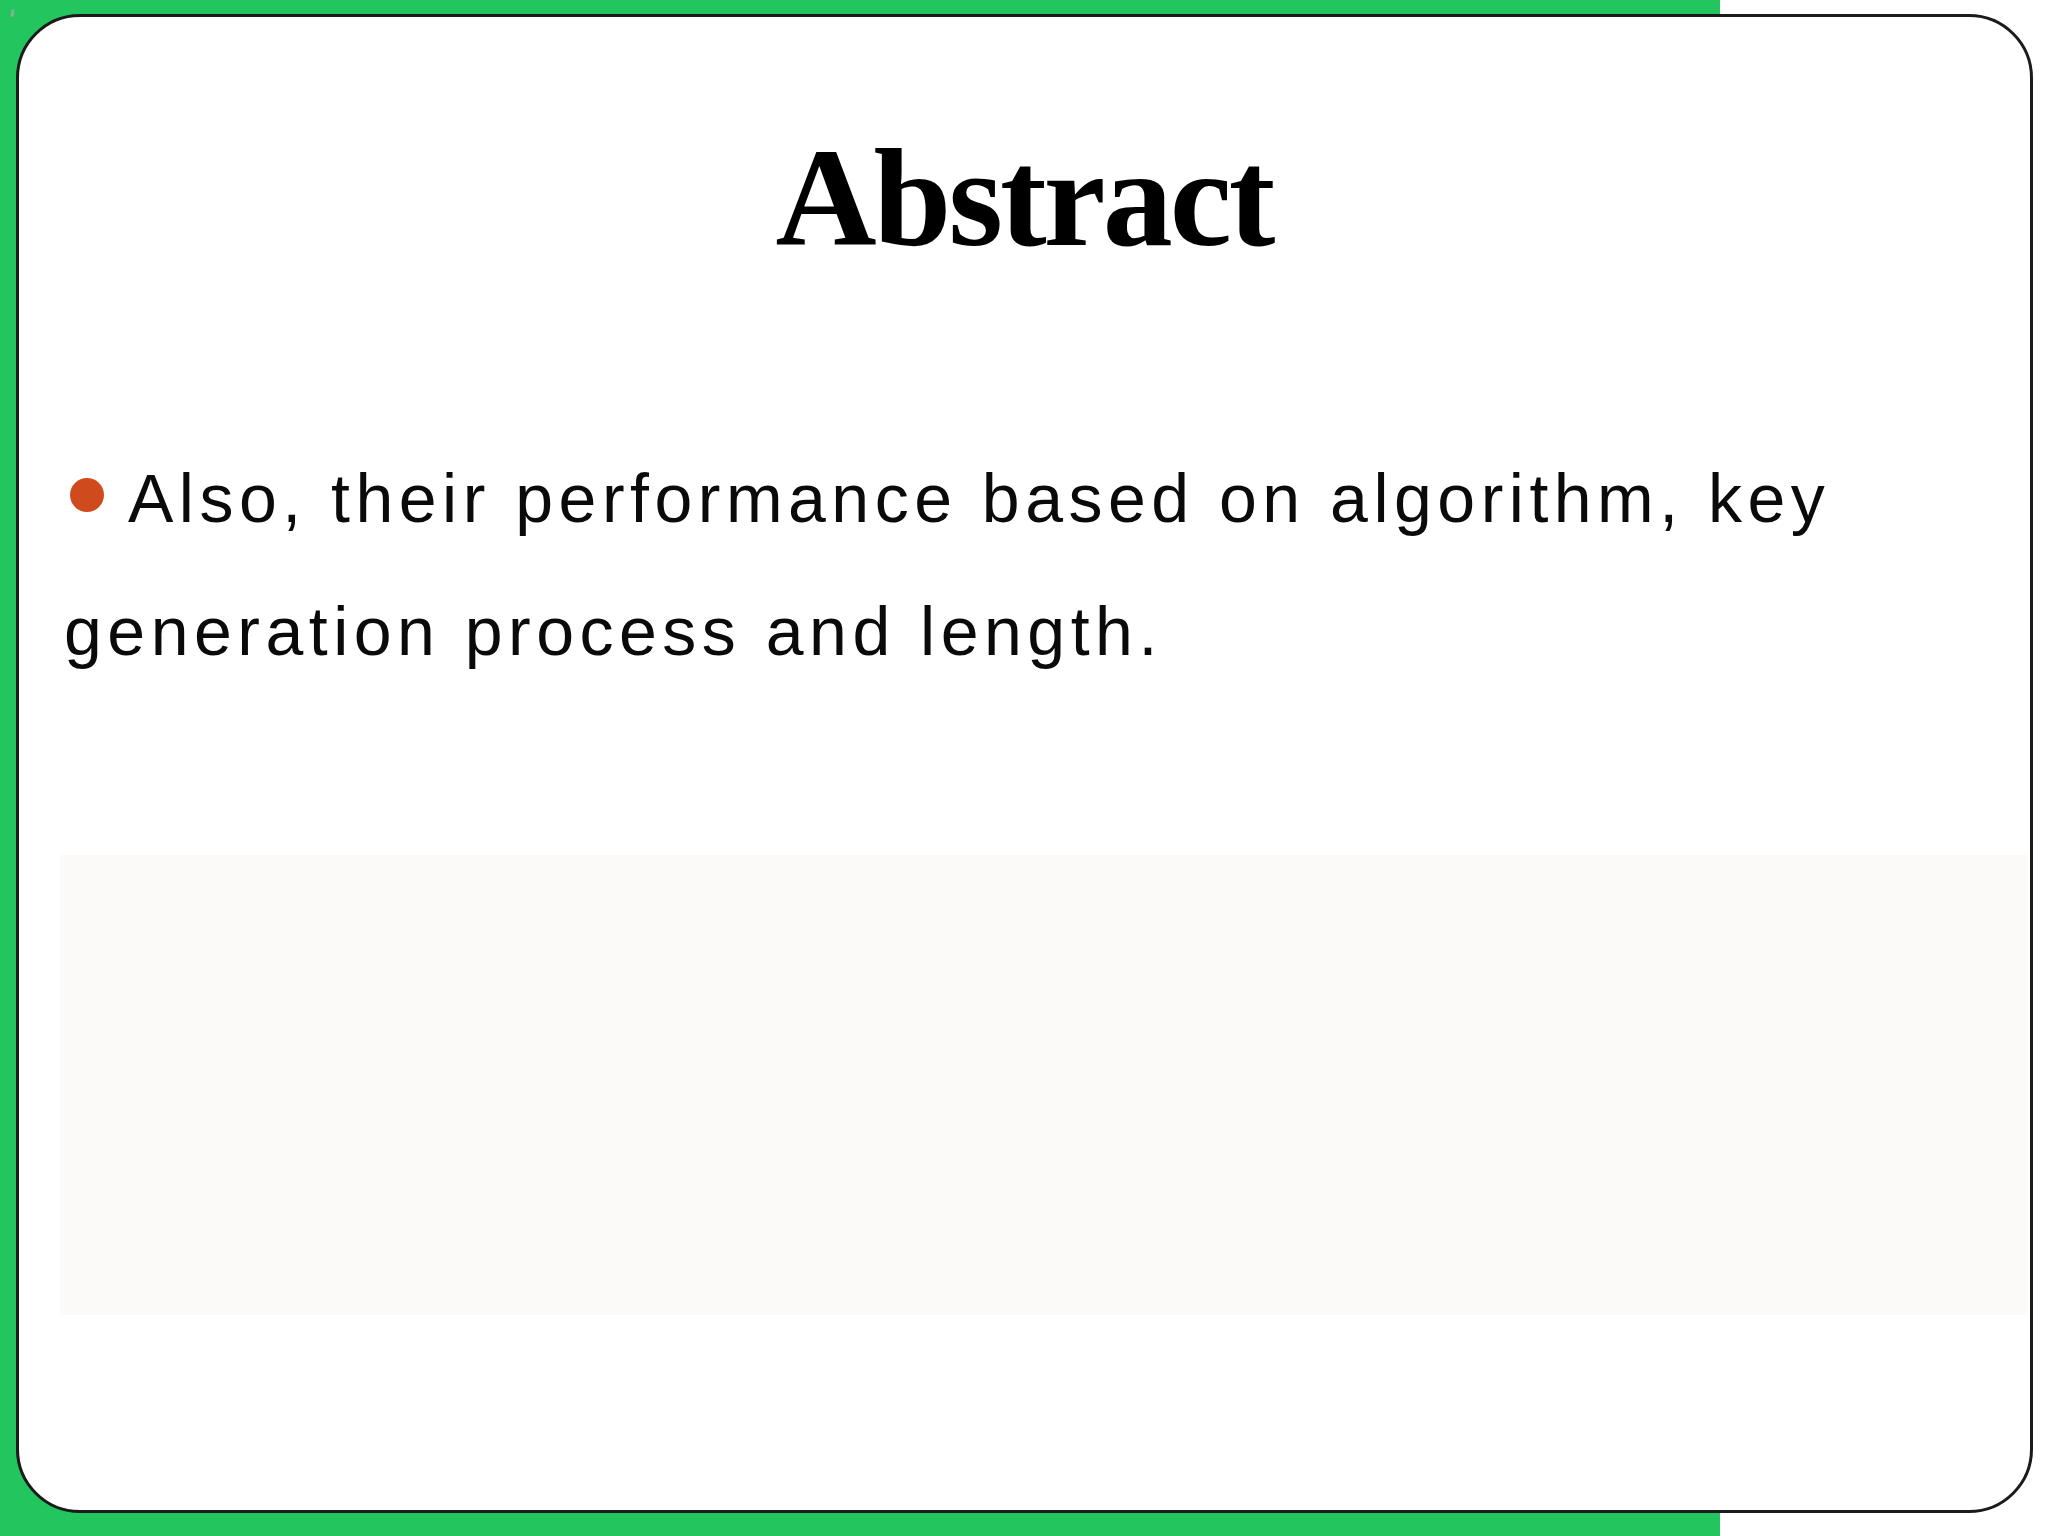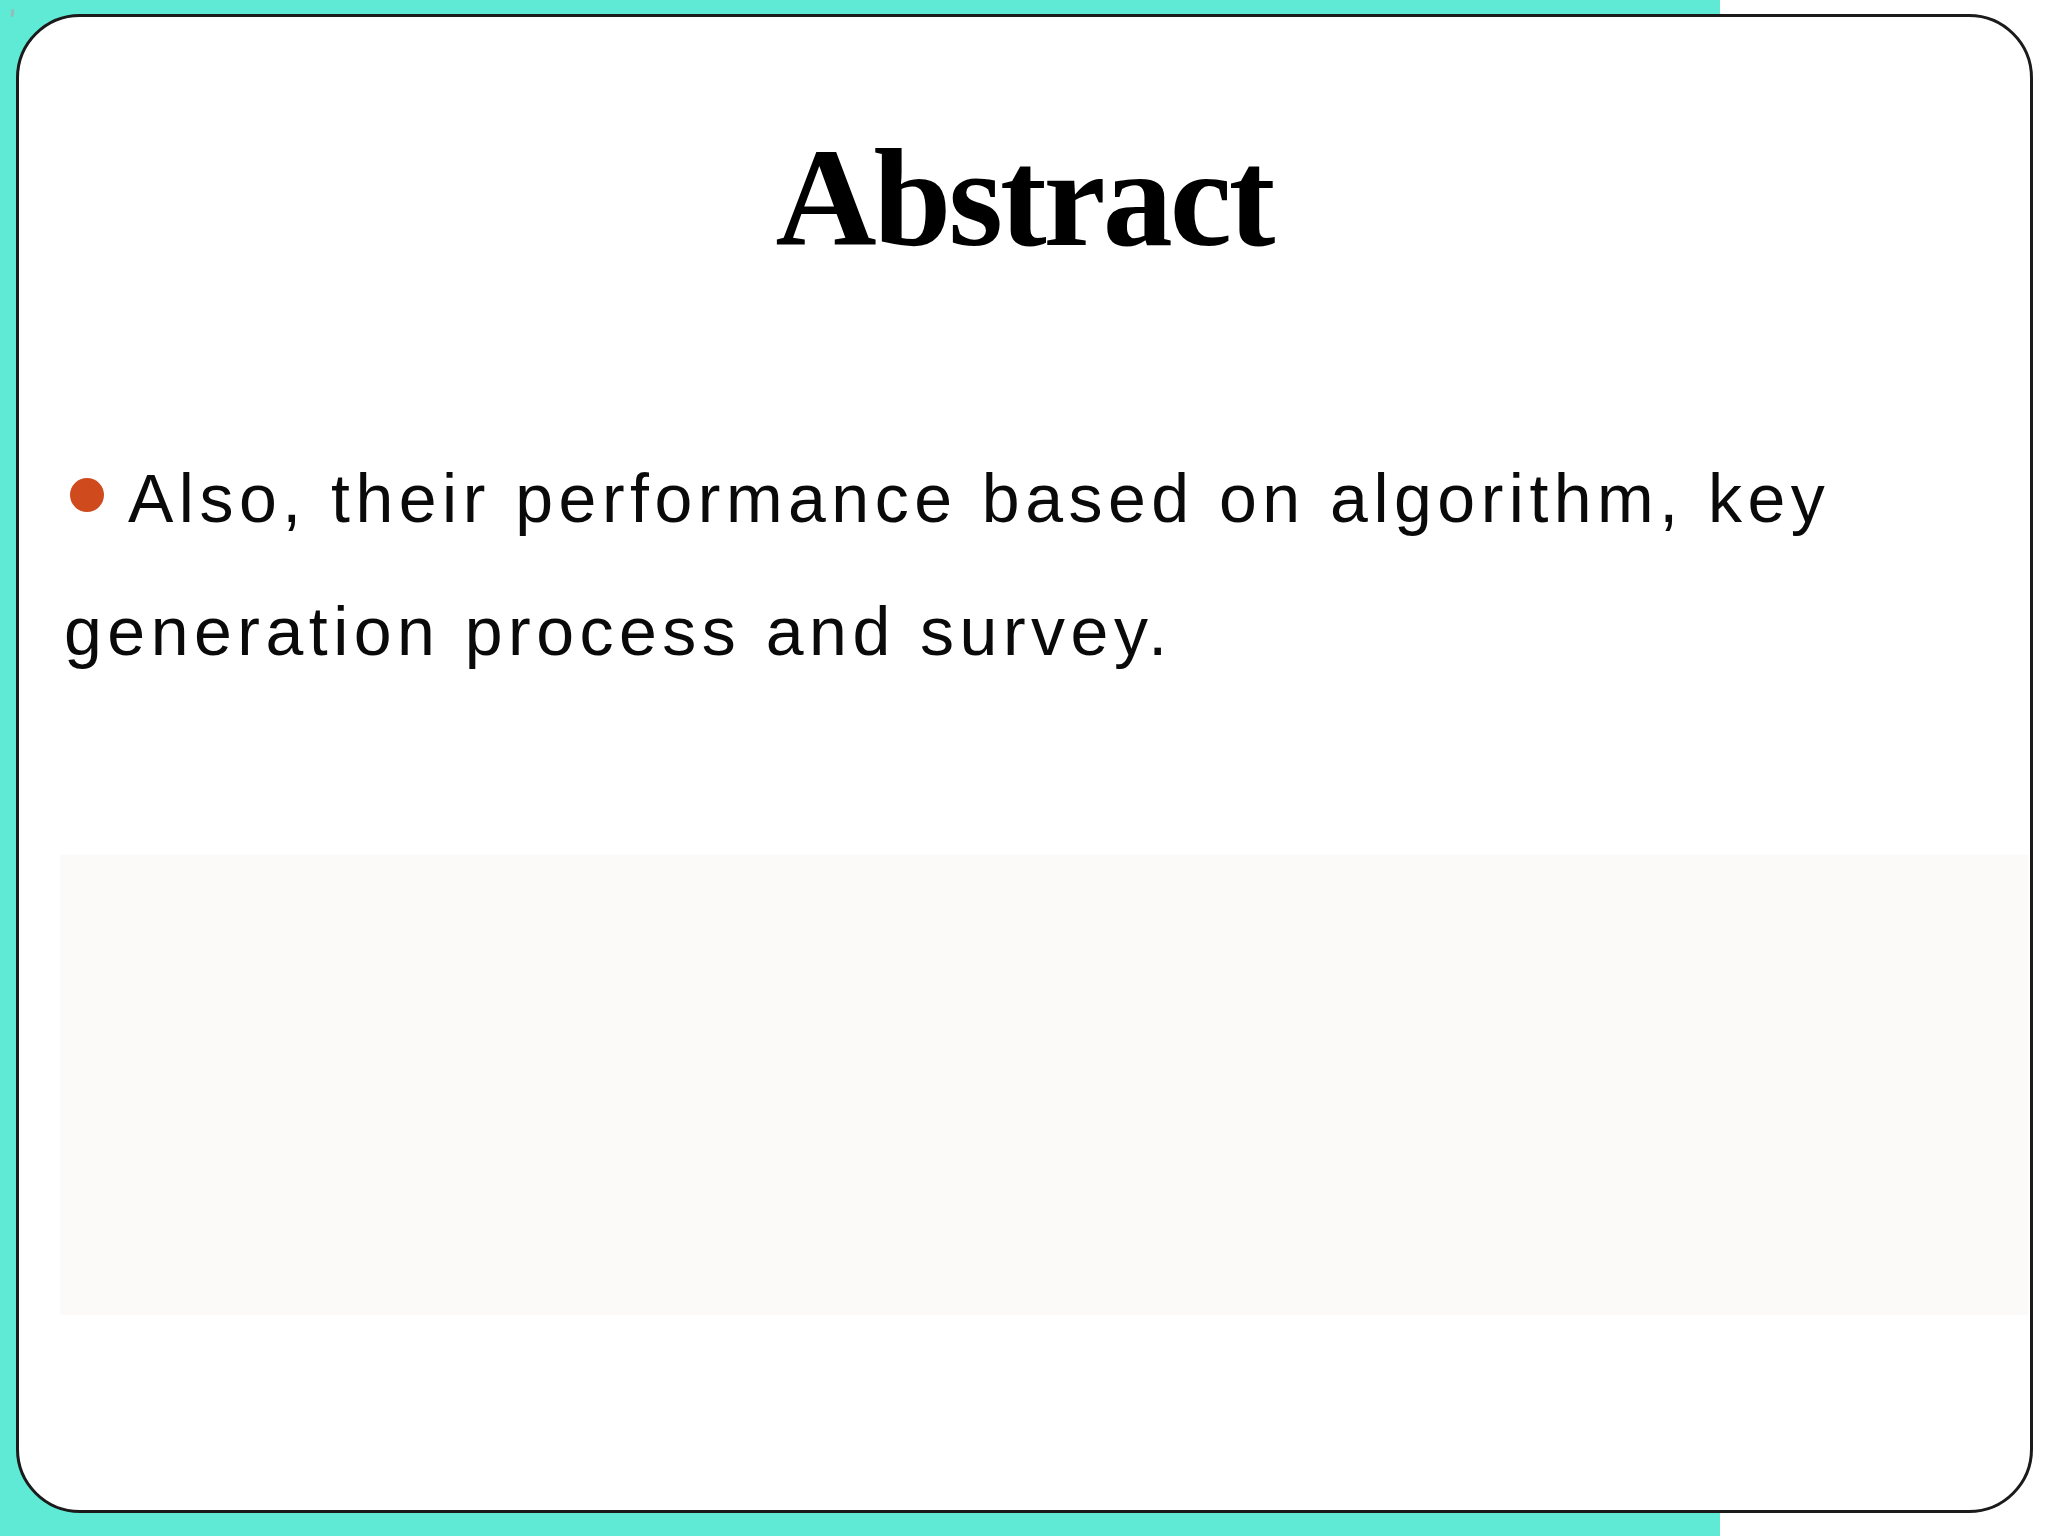--- a/index.html
+++ b/index.html
@@ -9,21 +9,21 @@
     height: 1536px;
     background: #ffffff;
     overflow: hidden;
     font-family: "Liberation Sans", sans-serif;
   }
   .slide {
     position: absolute;
     left: 0; top: 0;
     width: 1720px;
     height: 1536px;
-    background: #5eead4;
+    background: #22c55e;
   }
   .slide-frame {
     position: absolute;
     left: 16px;
     top: 14px;
     width: 2017px;
     height: 1499px;
     box-sizing: border-box;
     border: 3px solid #1b1b1b;
     border-radius: 64px;
@@ -101,17 +101,17 @@
 
   <div class="lower-band"></div>
 
   <div class="stray-mark"></div>
 
   <h1 class="slide-title">Abstract</h1>
 
   <div class="content">
 
 
-    <p class="bullet-para"><span class="bullet-dot"></span><span>Also, their performance based on algorithm, key generation process and survey.</span></p>
+    <p class="bullet-para"><span class="bullet-dot"></span><span>Also, their performance based on algorithm, key generation process and length.</span></p>
 
   </div>
 
 </div>
 
 </body></html>

